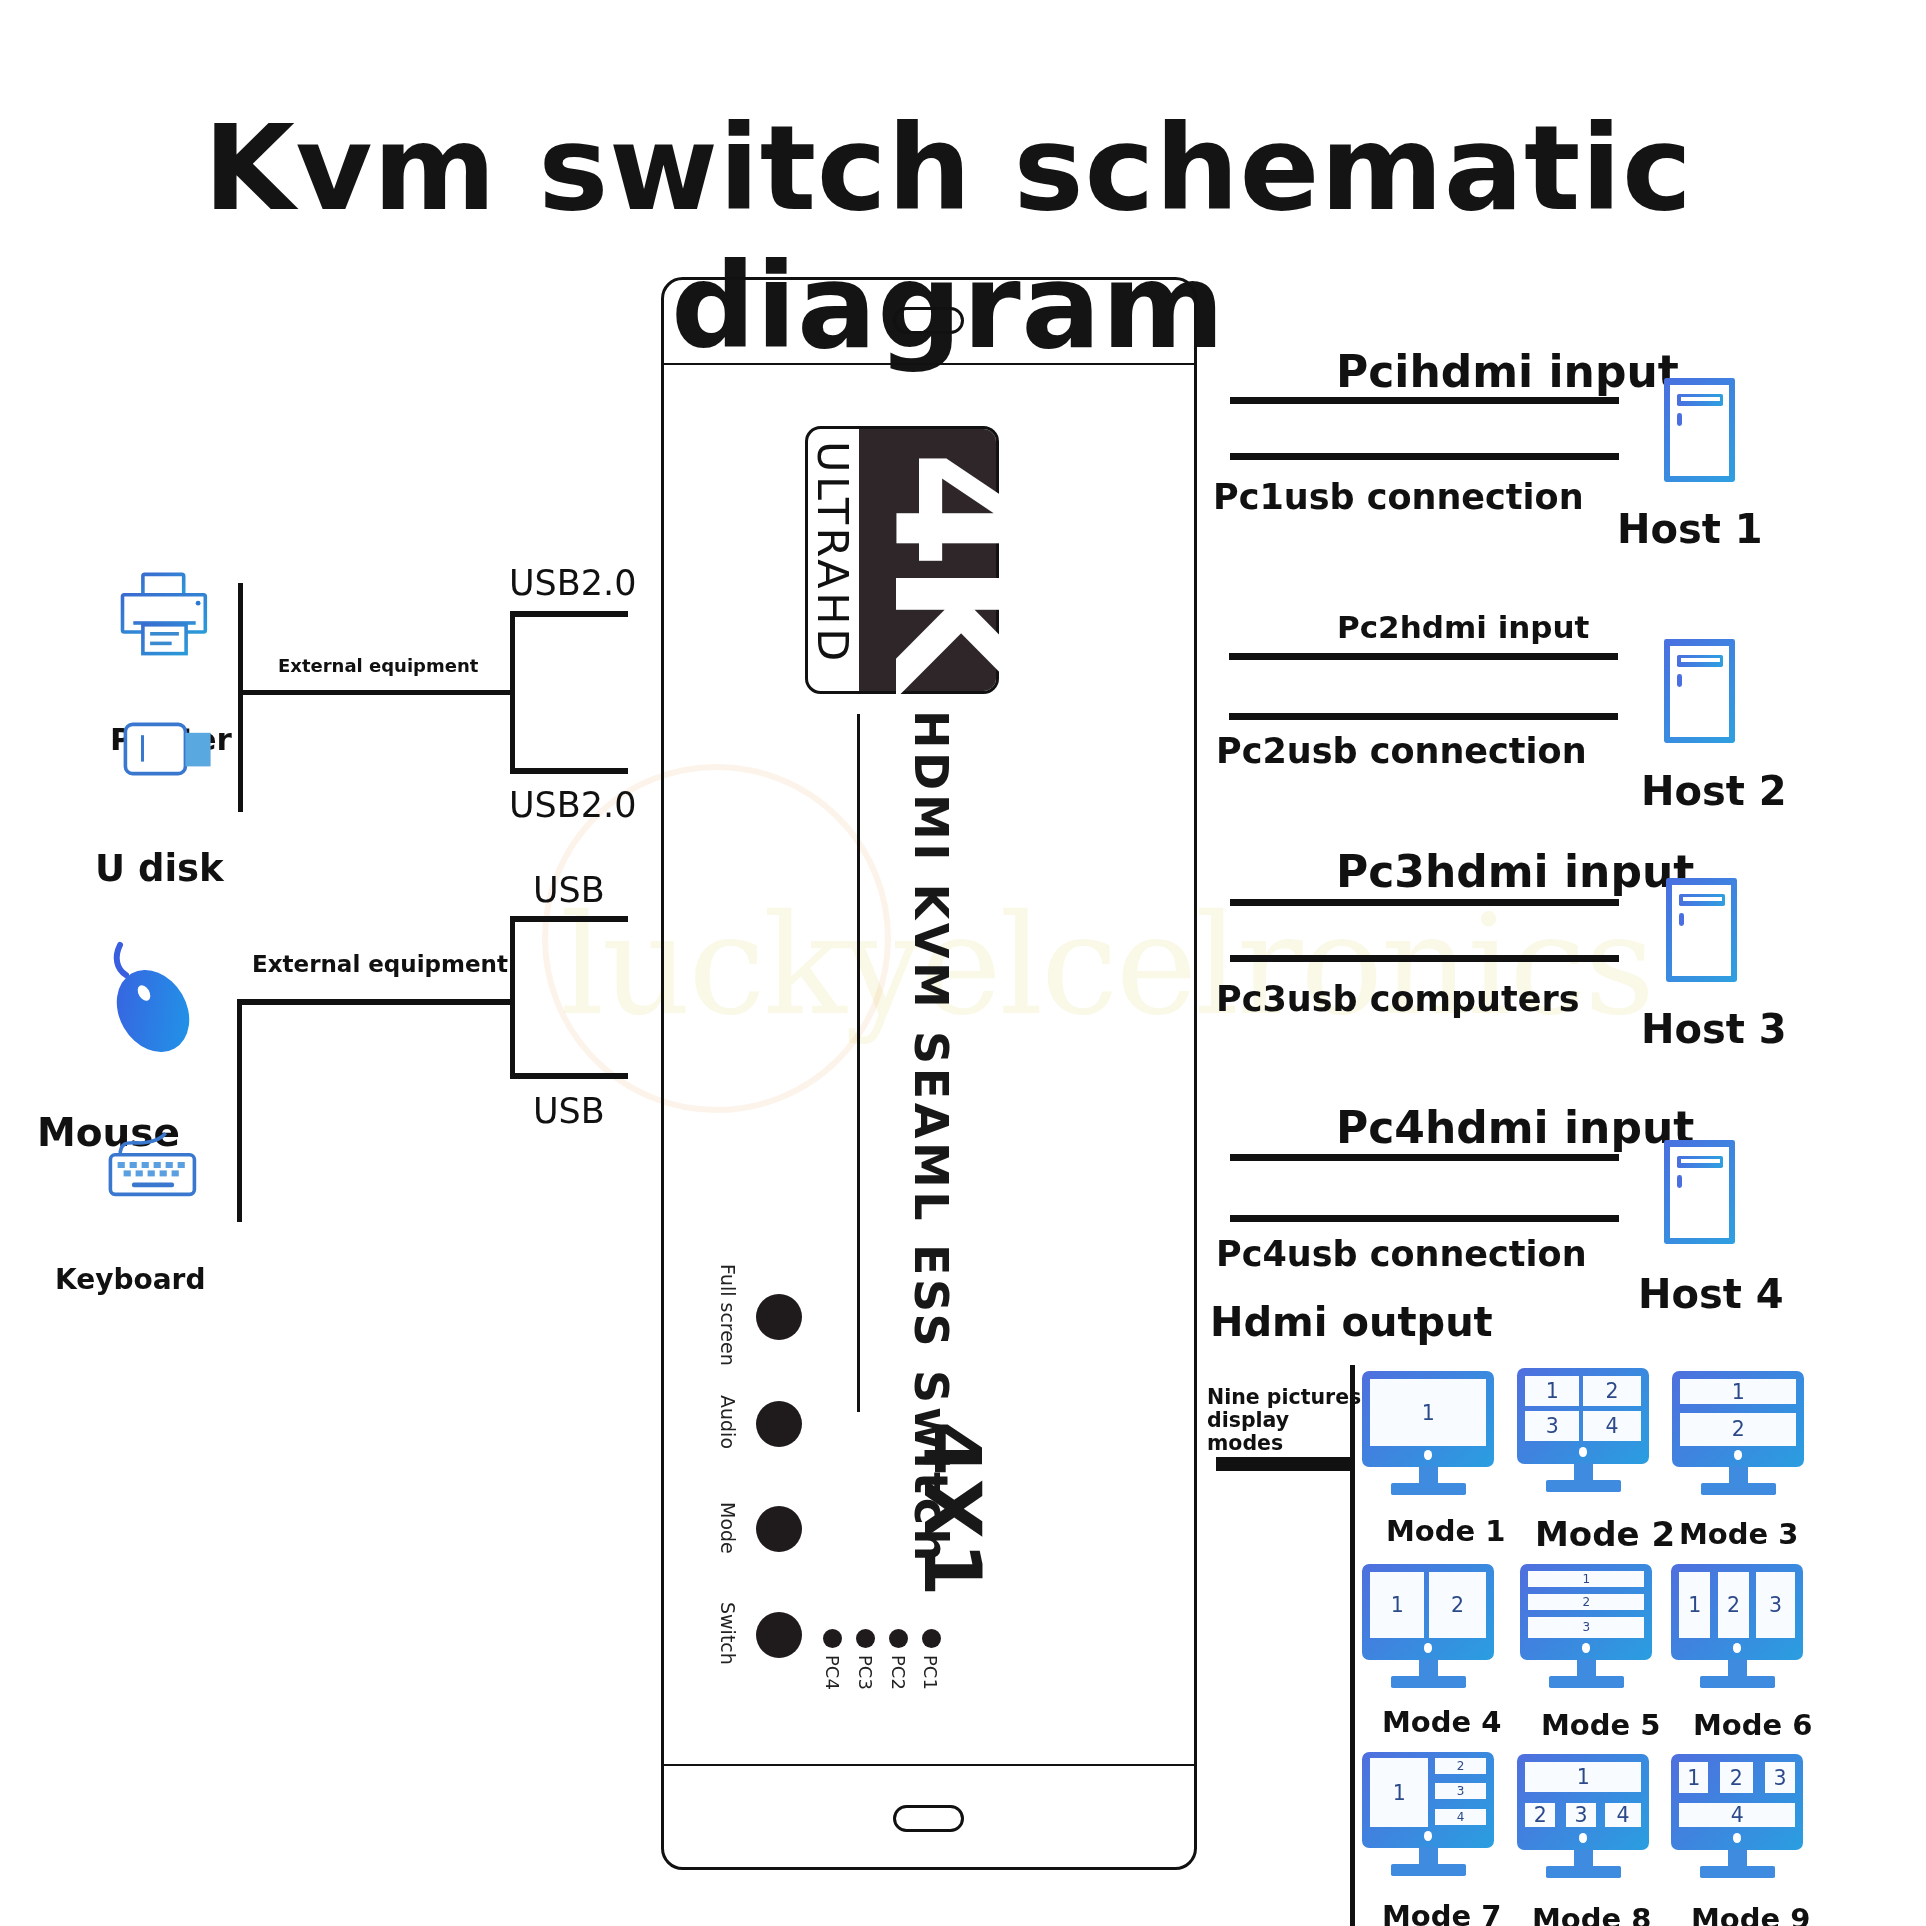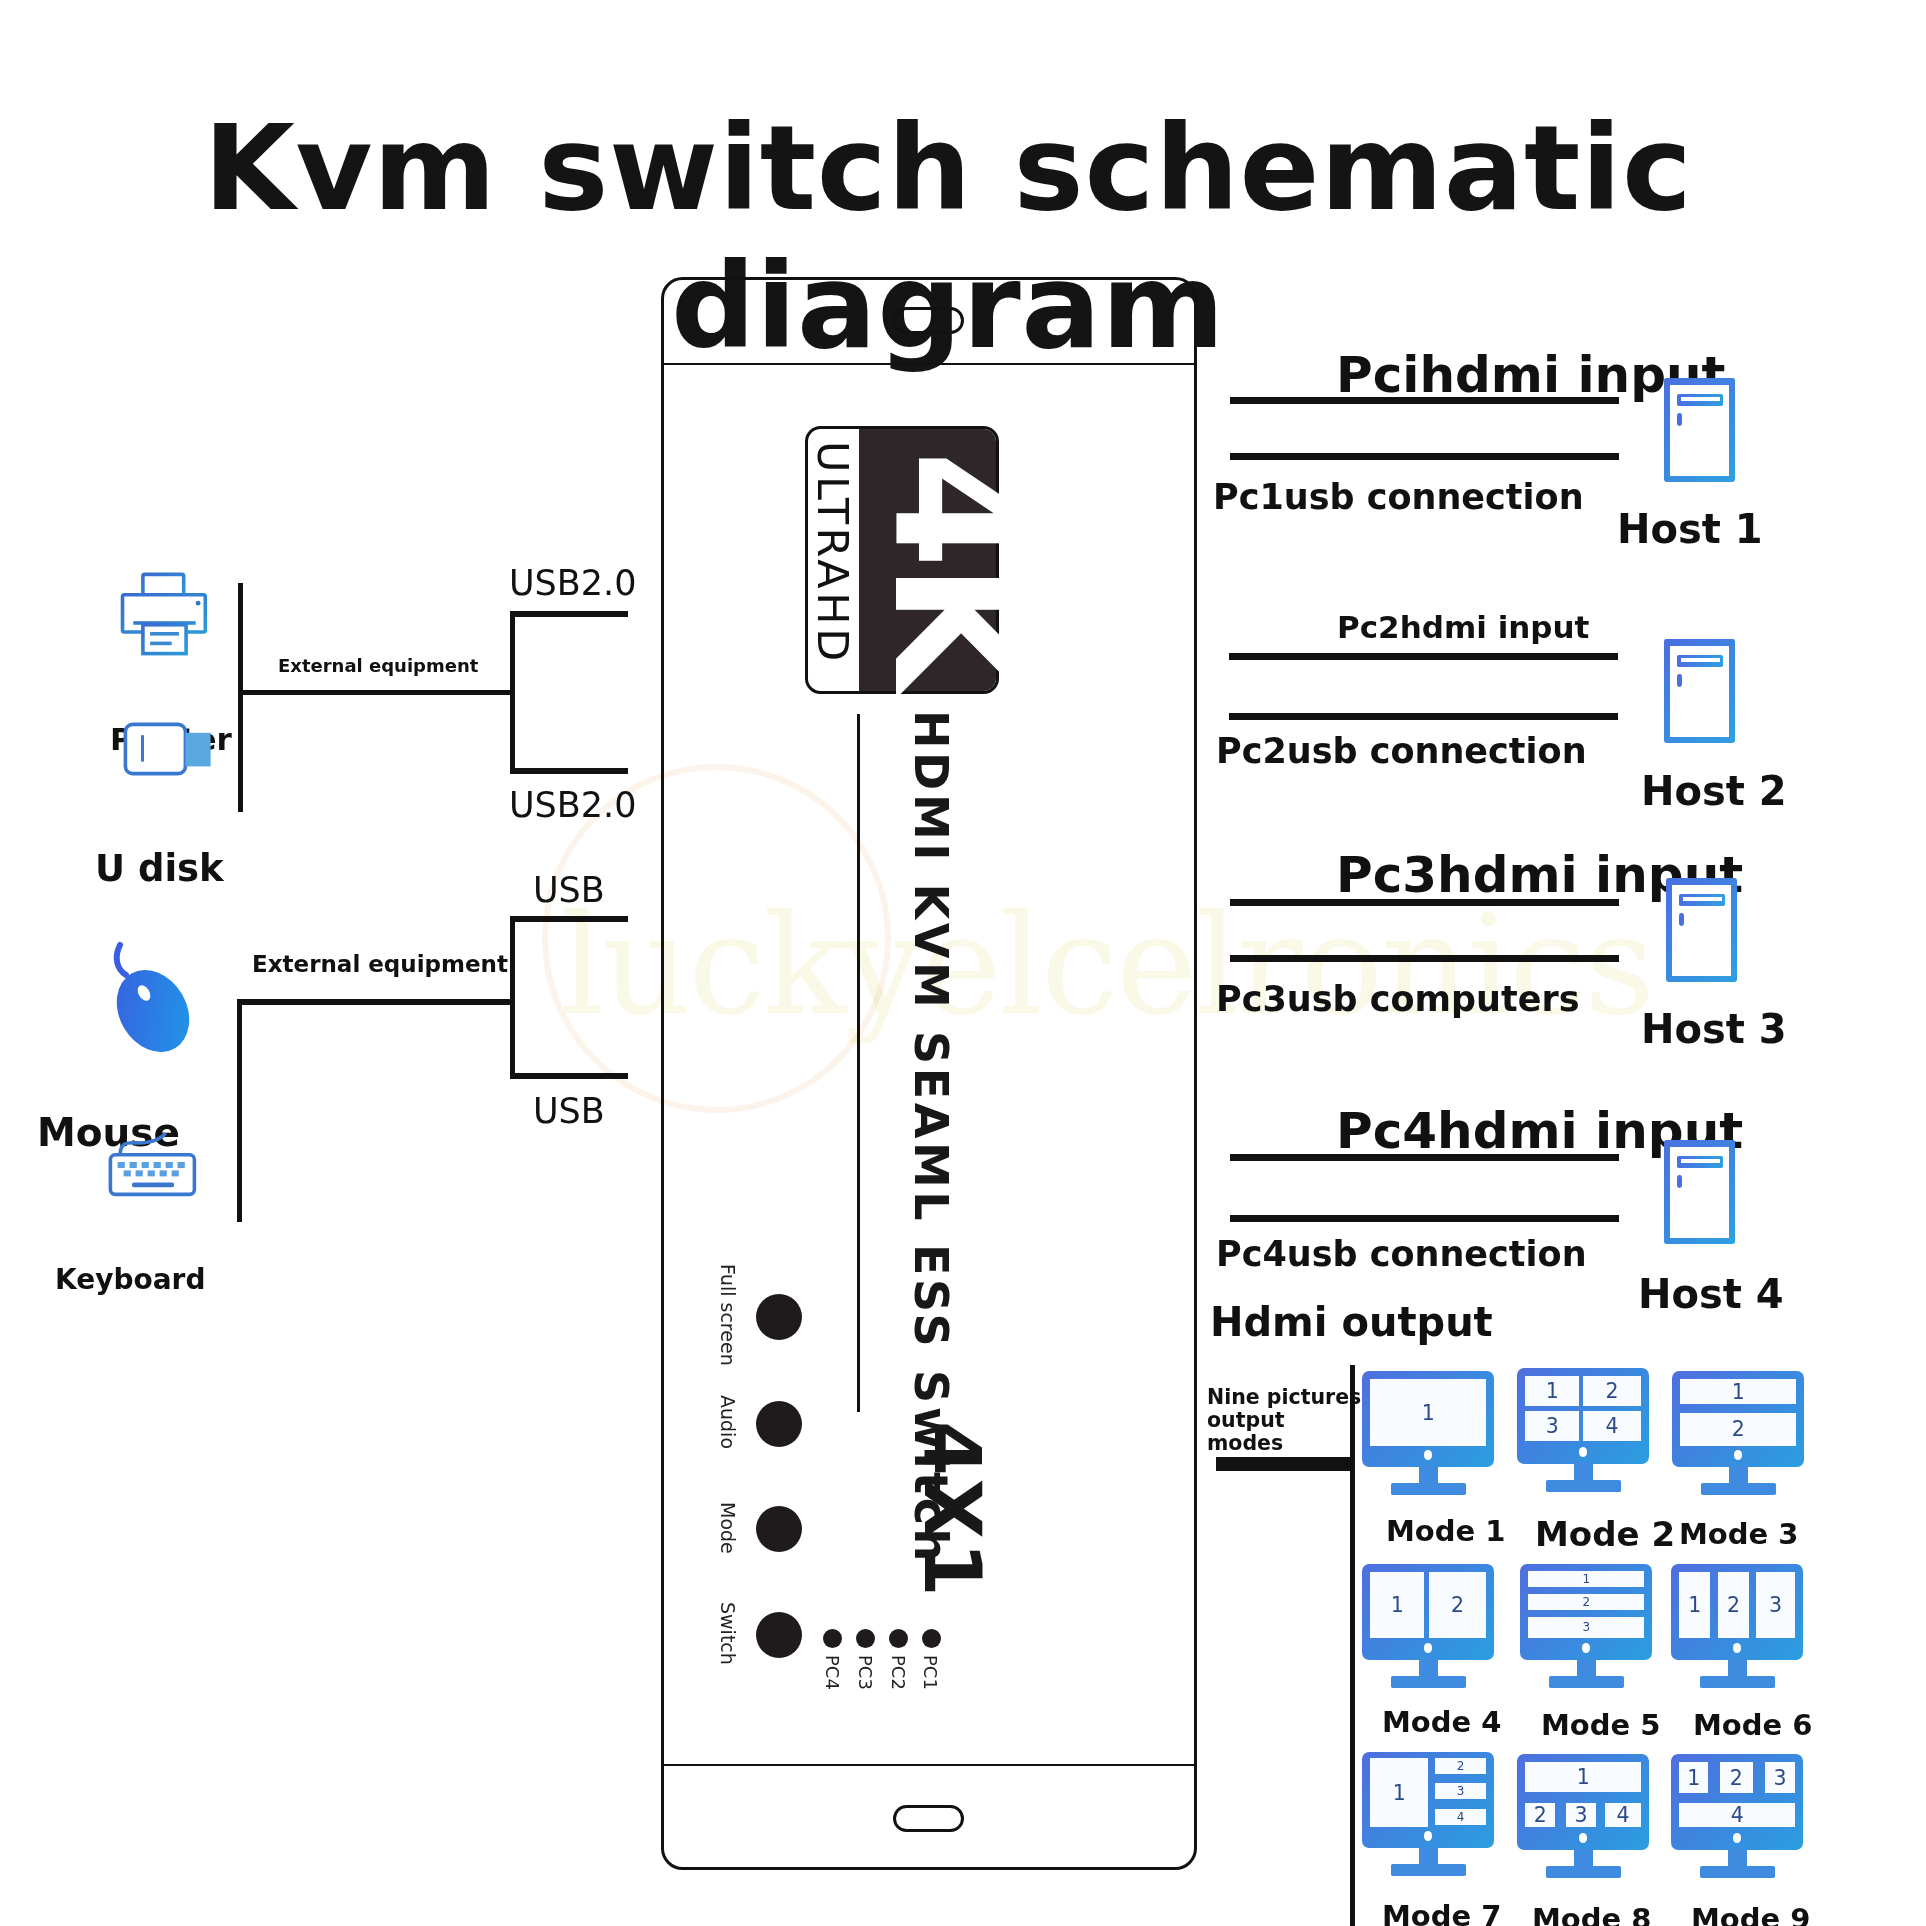--- a/index.html
+++ b/index.html
@@ -19,21 +19,21 @@
   .badge-dark { position:absolute; left:51px; top:0; right:0; bottom:0; background:#2e2628; }
   .vertical { writing-mode:vertical-rl; }
   .uhd-text { left:808px; top:441px; font-size:43px; letter-spacing:3.6px; font-weight:normal; color:#111; }
   .k4 { left:870px; top:451px; font-size:169px; font-weight:bold; color:#fff; letter-spacing:-6px; line-height:1; }
   .product-name { left:904px; top:710px; font-size:46px; font-weight:bold; letter-spacing:3.6px; color:#181818; }
   .product-4x1 { left:906px; top:1421px; font-size:79px; font-weight:bold; color:#181818; letter-spacing:2.4px; }
   .btn { width:46px; height:46px; border-radius:50%; background:#1f1a1b; }
   .btn-label { font-size:19px; color:#222; }
   .led { width:19px; height:19px; border-radius:50%; background:#1f1a1b; }
   .led-label { font-size:18px; color:#222; }
-  .hdmi-label { font-size:50px; font-weight:bold; }
+  .hdmi-label { font-size:44px; font-weight:bold; }
   .usb-conn { font-size:35px; font-weight:bold; }
   .host-label { font-size:40px; font-weight:bold;text-align:center; }
   .pc-icon { width:71px; height:104px; border-radius:2.4px; background:linear-gradient(135deg,#4a6fe0,#2ea0e0); }
   .pc-icon .face { position:absolute; left:6px; top:7.2px; right:6px; bottom:6px; background:#fff; }
   .pc-icon .slotbar { position:absolute; left:13.2px; top:15.6px; width:46px; height:12px; background:linear-gradient(90deg,#4a6fe0,#2ea0e0); border-radius:1.8px; }
   .pc-icon .slotbar i { position:absolute; left:3.6px; top:3px; width:39px; height:4.8px; background:#fff; }
   .pc-icon .dot { position:absolute; left:13.2px; top:35px; width:4.8px; height:13.2px; background:#4a6fe0; border-radius:2.4px; }
   .mon { width:132px; height:124px; }
   .mon .screen { position:absolute; left:0; top:0; width:132px; height:96px; border-radius:7.2px; background:linear-gradient(135deg,#4f6fde,#2a9ee0); }
   .mon .neck { position:absolute; left:57px; top:95px; width:19px; height:18px; background:#3f8be0; }
@@ -217,21 +217,21 @@
     <div class="slotbar">
       <i></i>
     </div>
     <div class="dot"></div>
   </div>
 <div class="abs host-label" style="left:1638px;top:1271px;">Host 4</div>
 
 <div class="abs host-label" style="left:1210px;top:1299px;">Hdmi output</div>
 <div class="abs" style="left:1207px;top:1386px;font-size:20.5px;font-weight:bold;line-height:23px;">
   <div>Nine pictures</div>
-  <div>output</div>
+  <div>display</div>
   <div>modes</div>
 </div>
 <div class="line" style="left:1216px;top:1457px;width:138px;height:14.4px;"></div>
 <div class="line" style="left:1350px;top:1365px;width:5.4px;height:561px;"></div>
 
 <div id="monitors">
     <div class="abs mon" style="left: 1362px; top: 1371px;">
       <div class="screen">
         <div class="pane" style="left: 8.4px; top: 8.4px; width: 116px; height: 67px;">1</div>
         <div class="led"></div>

